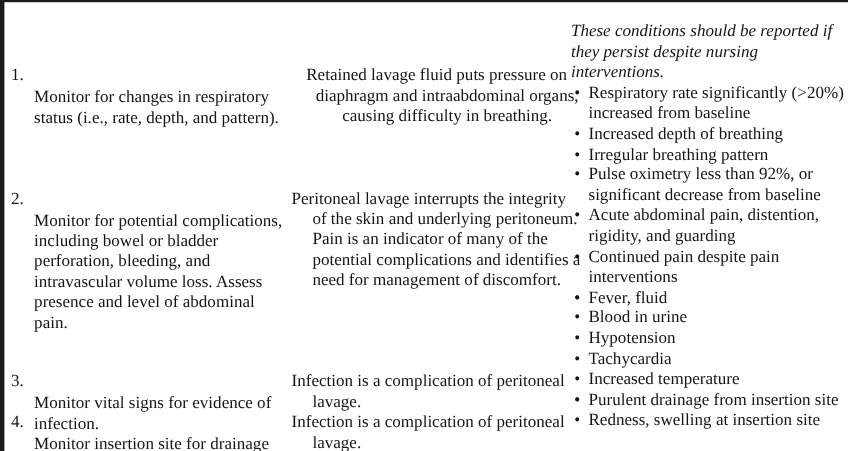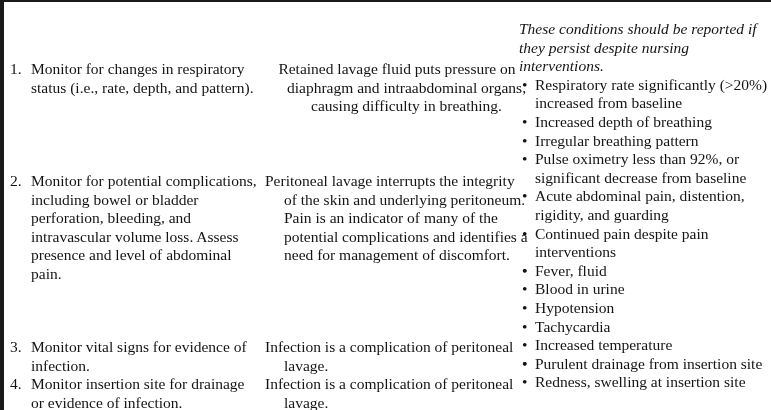--- a/index.html
+++ b/index.html
@@ -76,20 +76,21 @@
     font-size: 15.5px;
     line-height: 18.6px;
   }
   .num-item .num {
     width: 21px;
     flex: 0 0 21px;
     text-align: left;
   }
   .num-item .num-text {
     flex: 1;
+    margin-top: 20px;
   }
 
   
   .rationale {
     position: absolute;
     font-size: 15.5px;
     line-height: 18.6px;
     padding-left: 19px;
     text-indent: -19px;
   }

